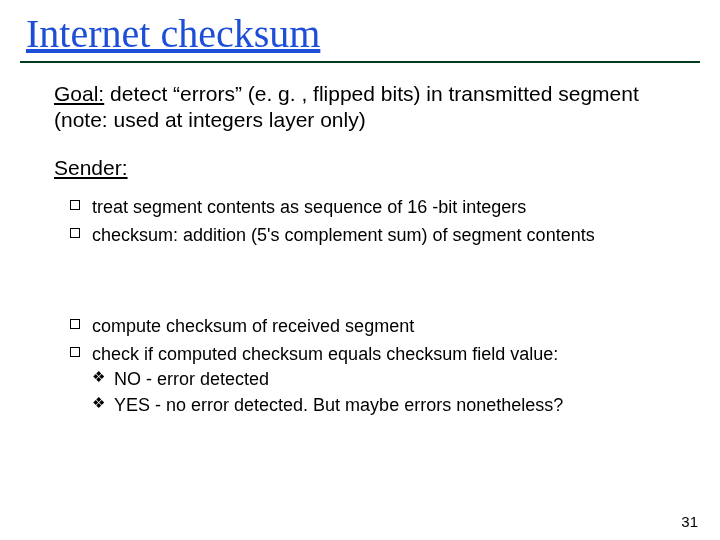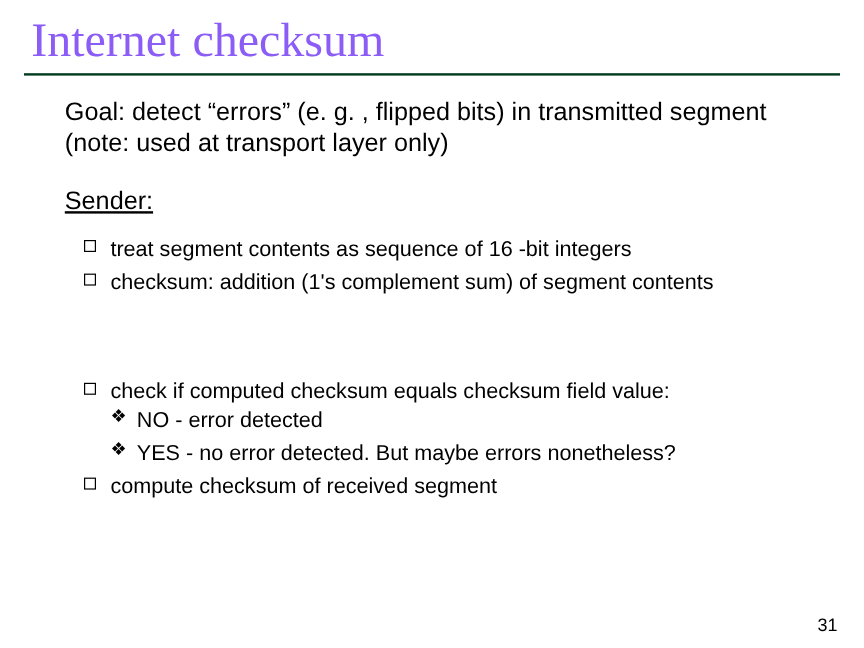--- a/index.html
+++ b/index.html
@@ -7,34 +7,35 @@
     width:720px;height:540px;
     background:#fff;
     font-family:"Comic Sans MS","Comic Sans",cursive,sans-serif;
     color:#000;
     position:relative;
     box-sizing:border-box;
   }
   .title{
     font-family:"Times New Roman",Times,serif;
     font-size:40px;
-    color:#8b5cf6;
+    color:#1d4ed8;
     padding:10px 0 4px 26px;
+    text-decoration:underline;
   }
   .rule{
     height:2px;background:#003b1f;
     margin:0 20px 18px 20px;
   }
   .goal{
     font-size:21px;
     line-height:1.25;
     padding:0 40px 0 54px;
     margin-bottom:22px;
   }
-  .goal .lbl{}
+  .goal .lbl{text-decoration:underline}
   .cols{
     display:flex;
     padding:0 36px 0 54px;
     gap:36px;
     flex-direction:column;
   }
   .col{flex:1;min-width:0}
   .sect{
     font-size:21px;
     text-decoration:underline;
@@ -56,41 +57,41 @@
     font-family:Arial,Helvetica,sans-serif;font-size:15px;color:#000;
   }
 </style>
 </head>
 <body>
 
 <div class="title">Internet checksum</div>
 <div class="rule"></div>
 
 <div class="goal">
-  <span class="lbl">Goal:</span><span> detect “errors” (e. g. , flipped bits) in transmitted segment (note: used at transport layer only)</span>
+  <span class="lbl">Goal:</span><span> detect “errors” (e. g. , flipped bits) in transmitted segment (note: used at integers layer only)</span>
 </div>
 
 <div class="cols">
 
   <div class="col">
     <div class="sect">Sender:</div>
     <ul class="lvl1">
       <li>treat segment contents as sequence of 16 -bit integers</li>
-      <li>checksum: addition (1's complement sum) of segment contents</li>
+      <li>checksum: addition (5's complement sum) of segment contents</li>
     </ul>
   </div>
 
   <div class="col">
     <ul class="lvl1">
+      <li>compute checksum of received segment</li>
       <li>
         <span>check if computed checksum equals checksum field value:</span>
         <ul class="lvl2">
           <li>NO - error detected</li>
           <li>YES - no error detected. But maybe errors nonetheless?</li>
         </ul>
       </li>
-      <li>compute checksum of received segment</li>
     </ul>
   </div>
 
 </div>
 
 <div class="pageno">31</div>
 
 </body></html>

